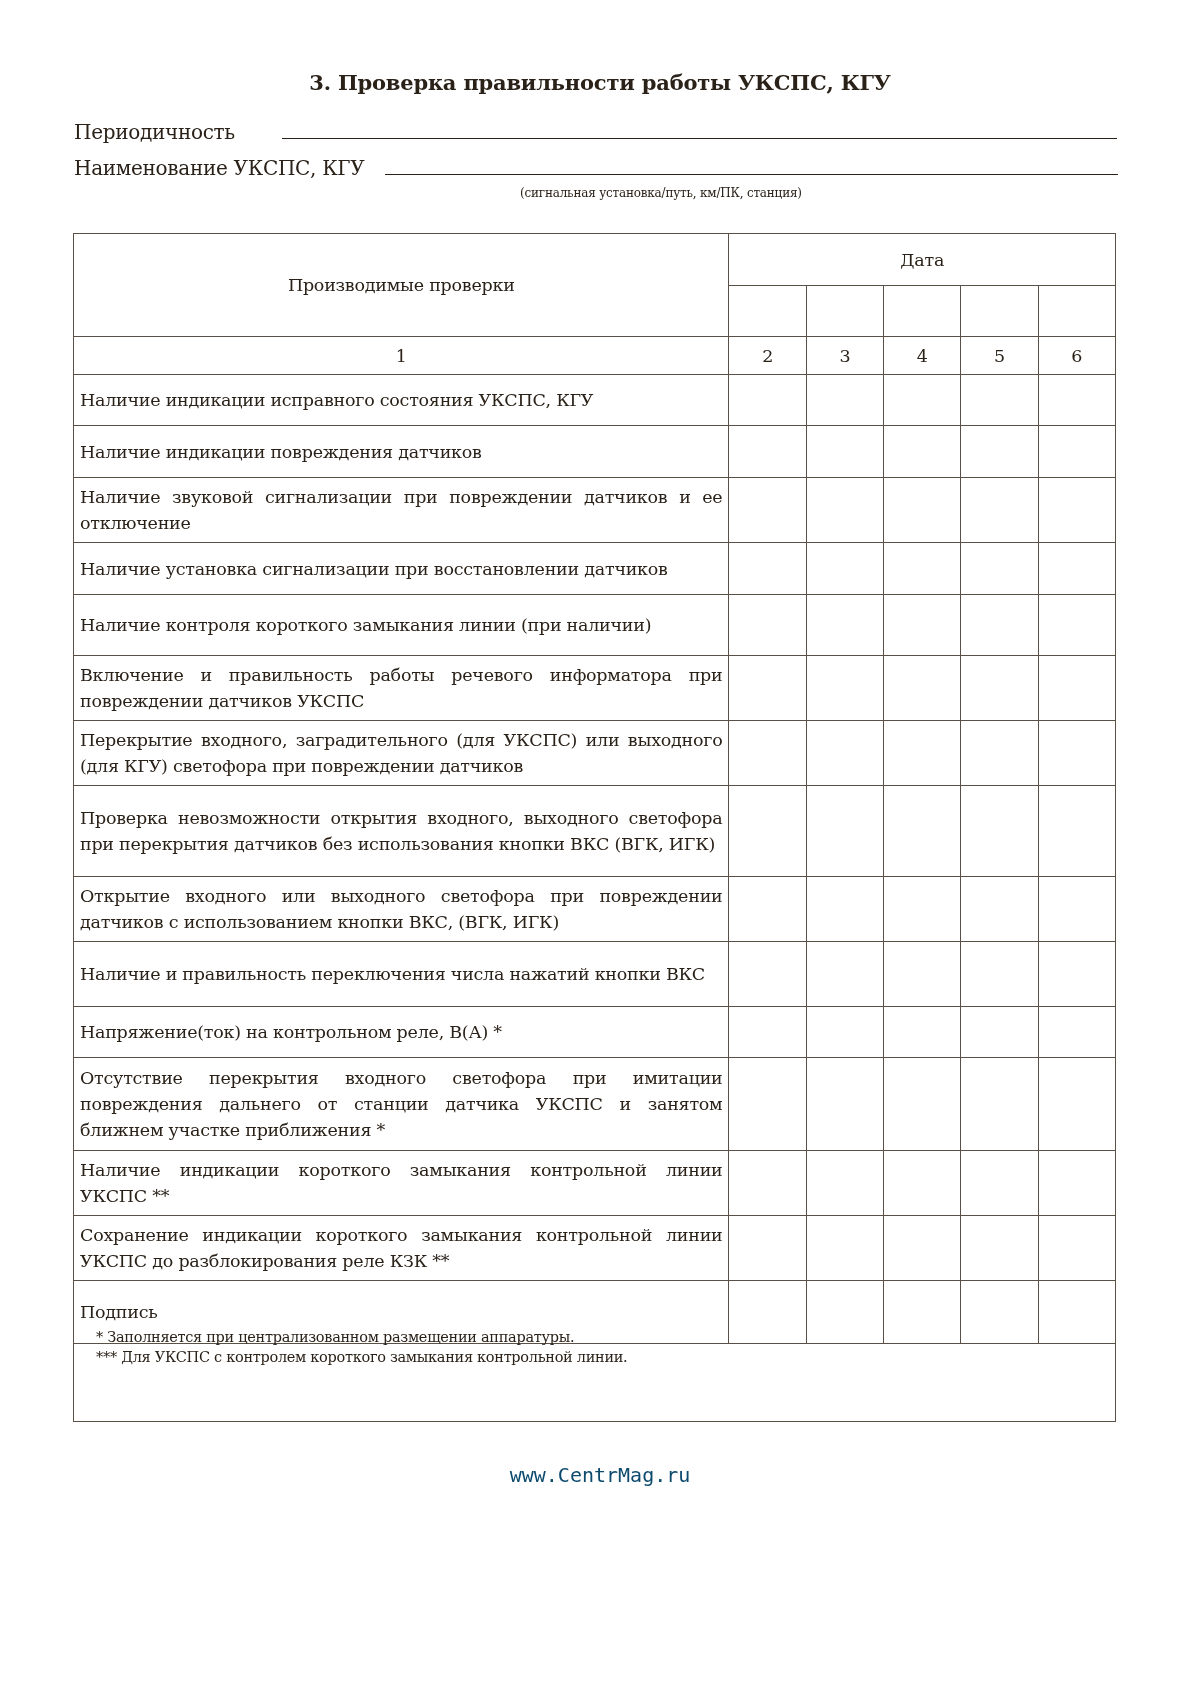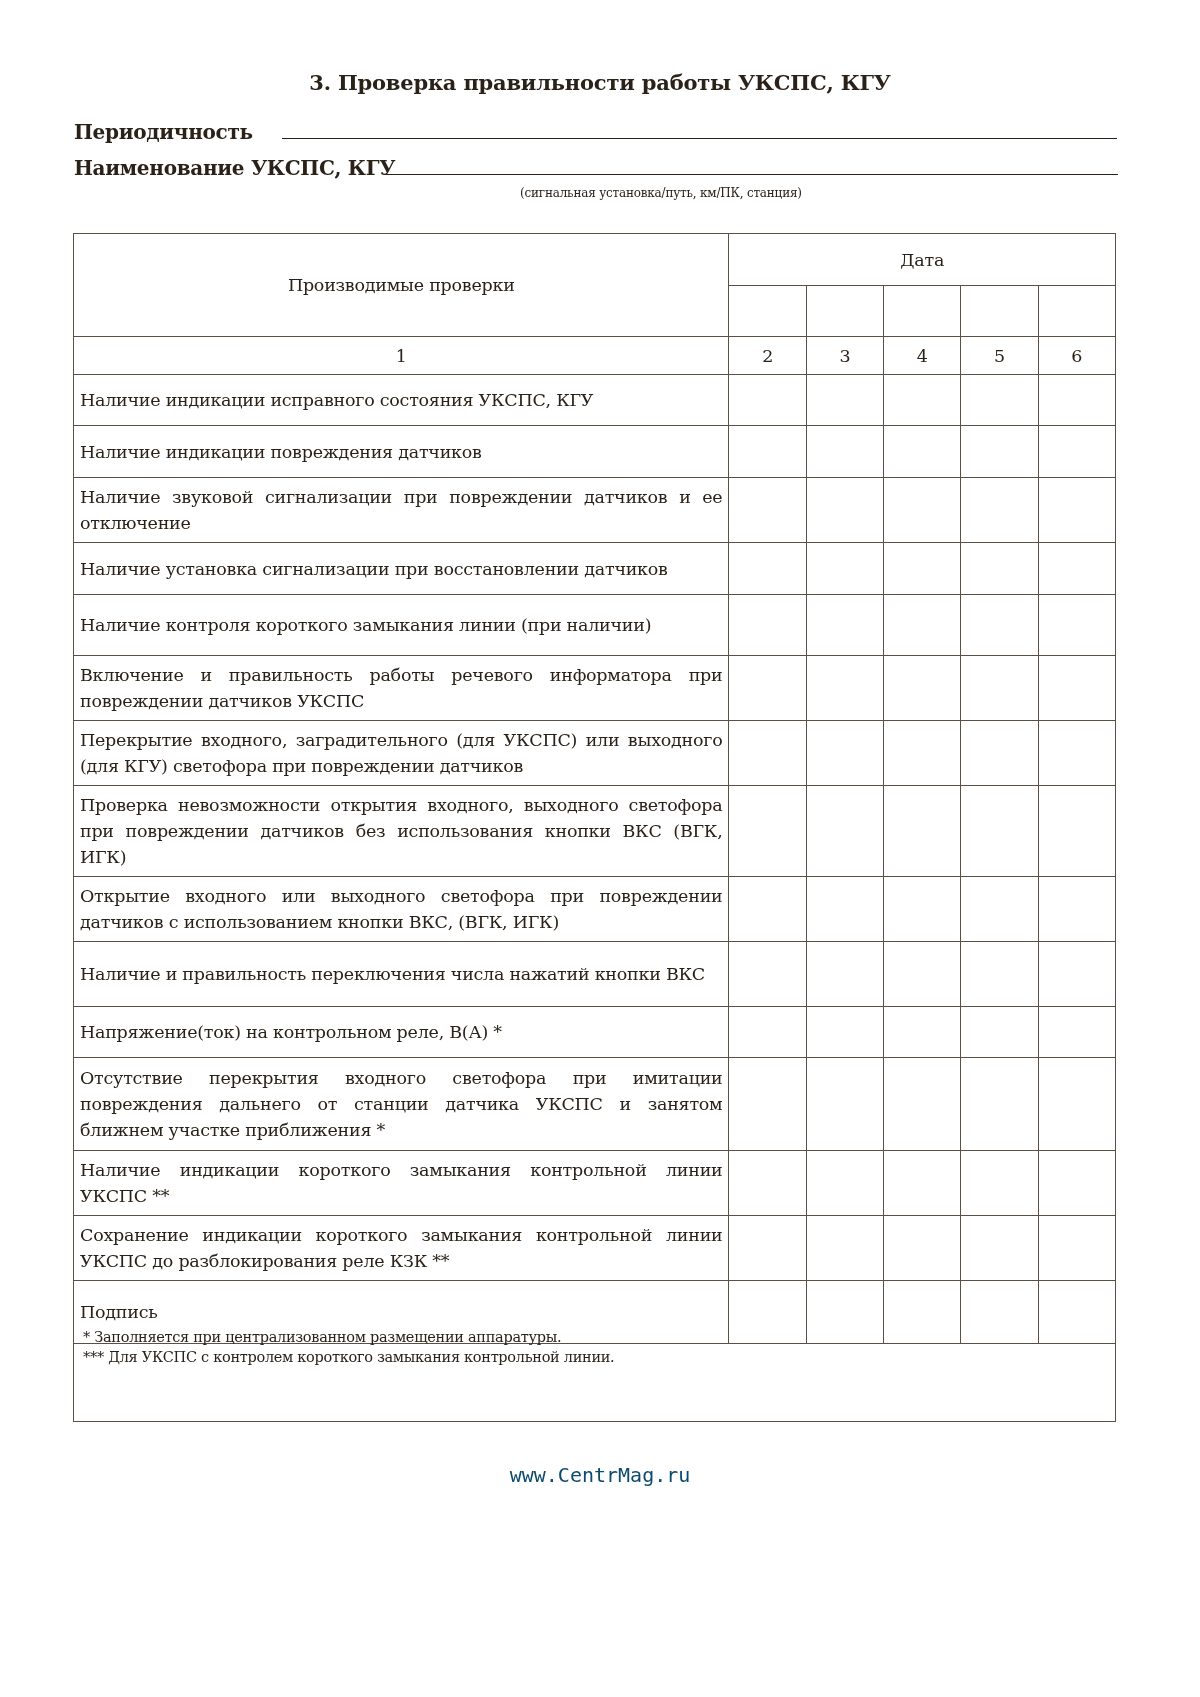--- a/index.html
+++ b/index.html
@@ -1,32 +1,32 @@
 <!DOCTYPE html>
 <html><head>
 <meta charset="utf-8">
 <style>
   html, body { margin:0; padding:0; background:#ffffff; }
   body { width:1200px; height:1697px; position:relative; overflow:hidden;
          font-family:"DejaVu Serif", "Liberation Serif", serif; color:#2a2118; }
   .title { position:absolute; left:0; width:1200px; top:70px; text-align:center;
            font-weight:bold; font-size:21px; letter-spacing:-0.2px; }
-  .field { position:absolute; left:74px; font-size:20px; letter-spacing:-0.3px;font-weight:bold; }
+  .field { position:absolute; left:74px; font-size:20px; letter-spacing:-0.3px; }
   .field-line { position:absolute; height:0; border-bottom:1.5px solid #2a2118; }
   .hint { position:absolute; top:186px; left:520px; font-size:12px; letter-spacing:-0.2px; }
   .tbl { position:absolute; left:73px; top:233px; border-collapse:collapse; table-layout:fixed;
          width:1043px; }
   .tbl td { border:1.5px solid #5a5045; padding:0 6px; font-size:17.5px; line-height:26px;
             letter-spacing:-0.25px; vertical-align:middle; }
   .tbl td.c { text-align:center; }
   .tbl td.j { text-align:justify; text-align-last:left; }
   .col1 { width:653px; }
   .cold { width:77px; }
   .foot { position:absolute; left:73px; top:1321px; width:1043px; height:101px; box-sizing:border-box;
-          border:1.5px solid #5a5045; border-top:none; padding:6px 6px 0 9px;
+          border:1.5px solid #5a5045; border-top:none; padding:6px 6px 0 22px;
           font-size:14.5px; line-height:20px; letter-spacing:-0.3px; text-align:justify; }
   .foot div { text-align:justify; text-align-last:left; }
   .watermark { position:absolute; top:1463px; left:0; width:1200px; text-align:center;
                font-family:"DejaVu Sans Mono","Liberation Mono",monospace; font-size:20px; color:#0c4a6e; }
 </style>
 </head>
 <body>
 
 <div class="title">3. Проверка правильности работы УКСПС, КГУ</div>
 
@@ -118,21 +118,21 @@
       </tr>
       <tr style="height: 65px;">
         <td class="j">Перекрытие входного, заградительного (для УКСПС) или вы­ходного (для КГУ) светофора при повреждении датчиков</td>
         <td></td>
         <td></td>
         <td></td>
         <td></td>
         <td></td>
       </tr>
       <tr style="height: 91px;">
-        <td class="j">Проверка невозможности открытия входного, выходного све­тофора при повреждении датчиков без использования кнопки ВКС (ВГК, ИГК)</td>
+        <td class="j">Проверка невозможности открытия входного, выходного све­тофора при перекрытия датчиков без использования кнопки ВКС (ВГК, ИГК)</td>
         <td></td>
         <td></td>
         <td></td>
         <td></td>
         <td></td>
       </tr>
       <tr style="height: 65px;">
         <td class="j">Открытие входного или выходного светофора при поврежде­нии датчиков с использованием кнопки ВКС, (ВГК, ИГК)</td>
         <td></td>
         <td></td>

